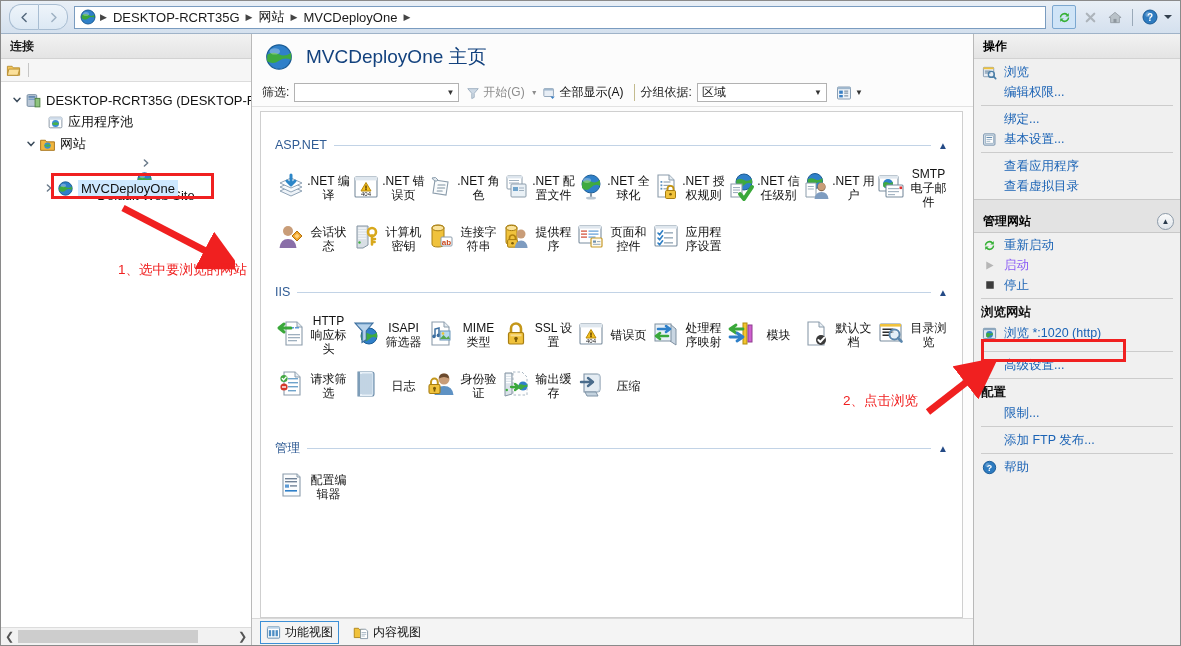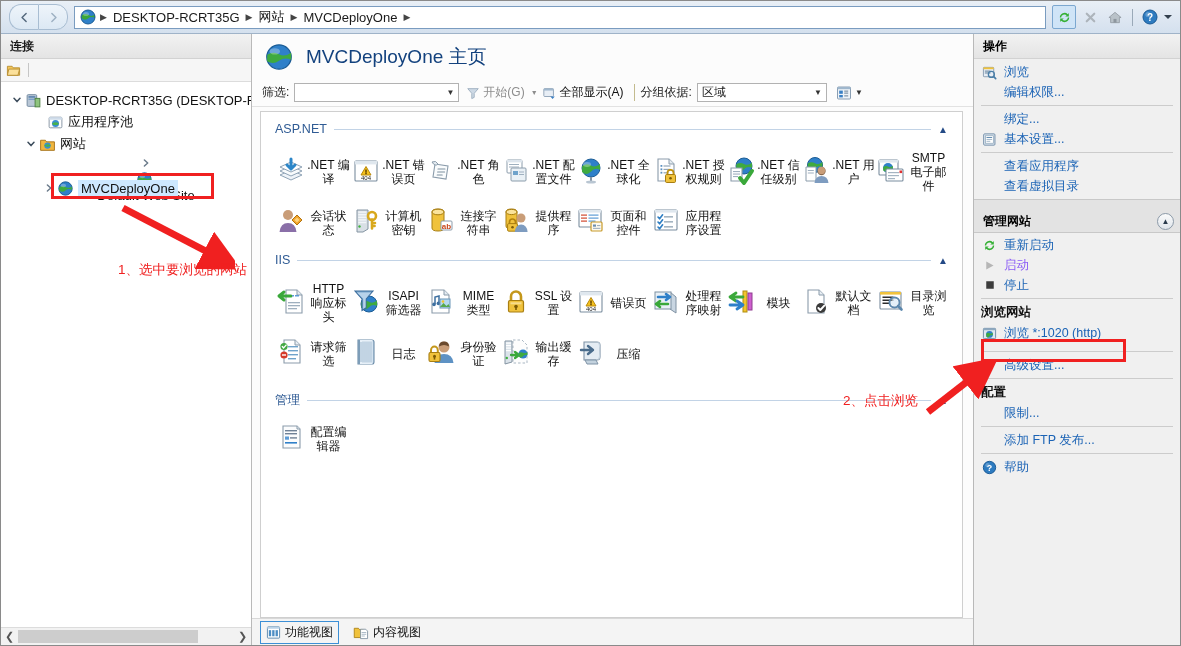--- a/index.html
+++ b/index.html
@@ -122,21 +122,21 @@
     padding:0 4px;box-sizing:border-box;margin-left:5px;
   }
   .icongrid{
     flex:1;margin:0 0 0 0;
     background:#fff;
     border:1px solid #cfcfcf;
     margin:4px 10px 0 8px;
     overflow:hidden;position:relative;
   }
   .sect{padding:6px 10px 0 12px;}
-  .sect-hd{display:flex;align-items:center;gap:7px;padding:4px 2px 2px 2px;}
+  .sect-hd{display:flex;align-items:center;gap:7px;padding:4px 2px 2px 2px;margin-top:16px;}
   .sect-hd .nm{color:#2f5b94;font-size:12.5px;white-space:nowrap;}
   .sect-hd .ln{flex:1;height:1px;background:#c2d3e6;}
   .sect-hd .chev{color:#244a86;font-size:10px;padding-right:2px;}
   .row{display:flex;flex-wrap:wrap;padding:4px 0 0 2px;}
   .cell{
     width:75px;display:flex;flex-direction:row;align-items:center;
     padding:4px 0 6px 0;
   }
   .cell .ic{width:34px;height:34px;display:flex;align-items:flex-end;justify-content:center;}
   .cell .lb{

